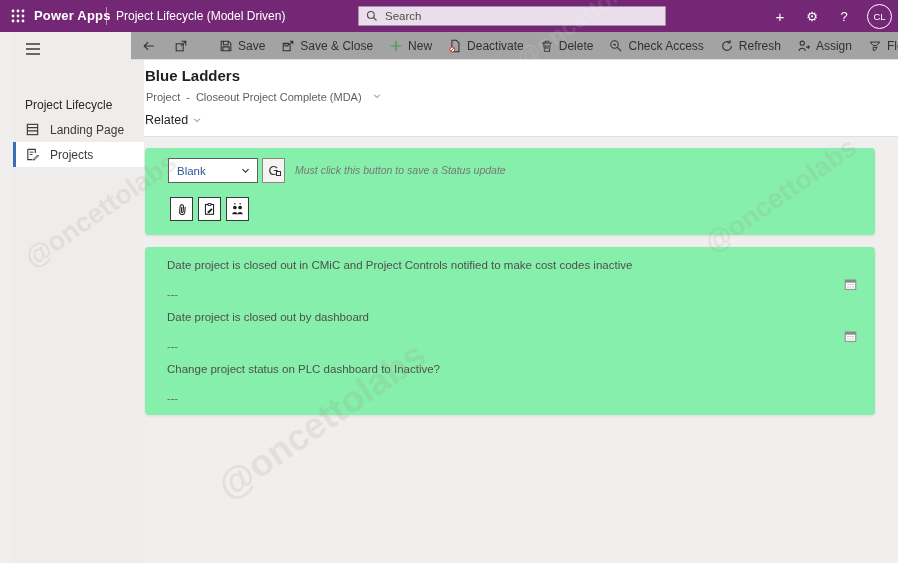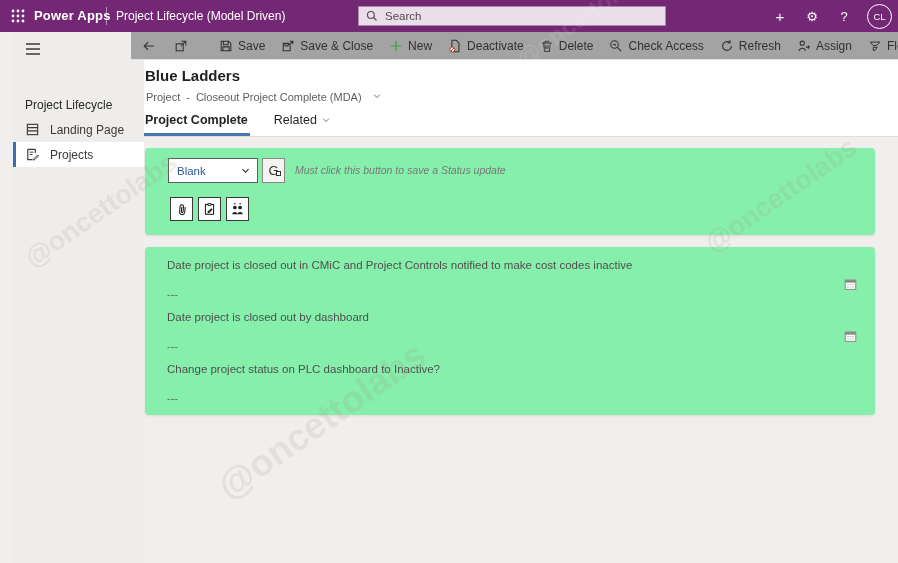--- a/index.html
+++ b/index.html
@@ -238,21 +238,20 @@
       <span>Project</span>
       <span>-</span>
       <span class="formname">
         <span>Closeout Project Complete (MDA)</span>
         <svg width="10" height="10" viewBox="0 0 16 16">
             <path d="M3.5 6 L8 10.5 L12.5 6" fill="none" stroke="#605e5c" stroke-width="1.4"></path>
           </svg>
       </span>
     </div>
     <div class="tabs">
-      <span class="tab active">Project Complete</span>
       <span class="tab">
         <span>Related</span>
         <svg width="10" height="10" viewBox="0 0 16 16">
             <path d="M3.5 6 L8 10.5 L12.5 6" fill="none" stroke="#605e5c" stroke-width="1.4"></path>
           </svg>
       </span>
     </div>
   </div>
 
   <div class="content">

